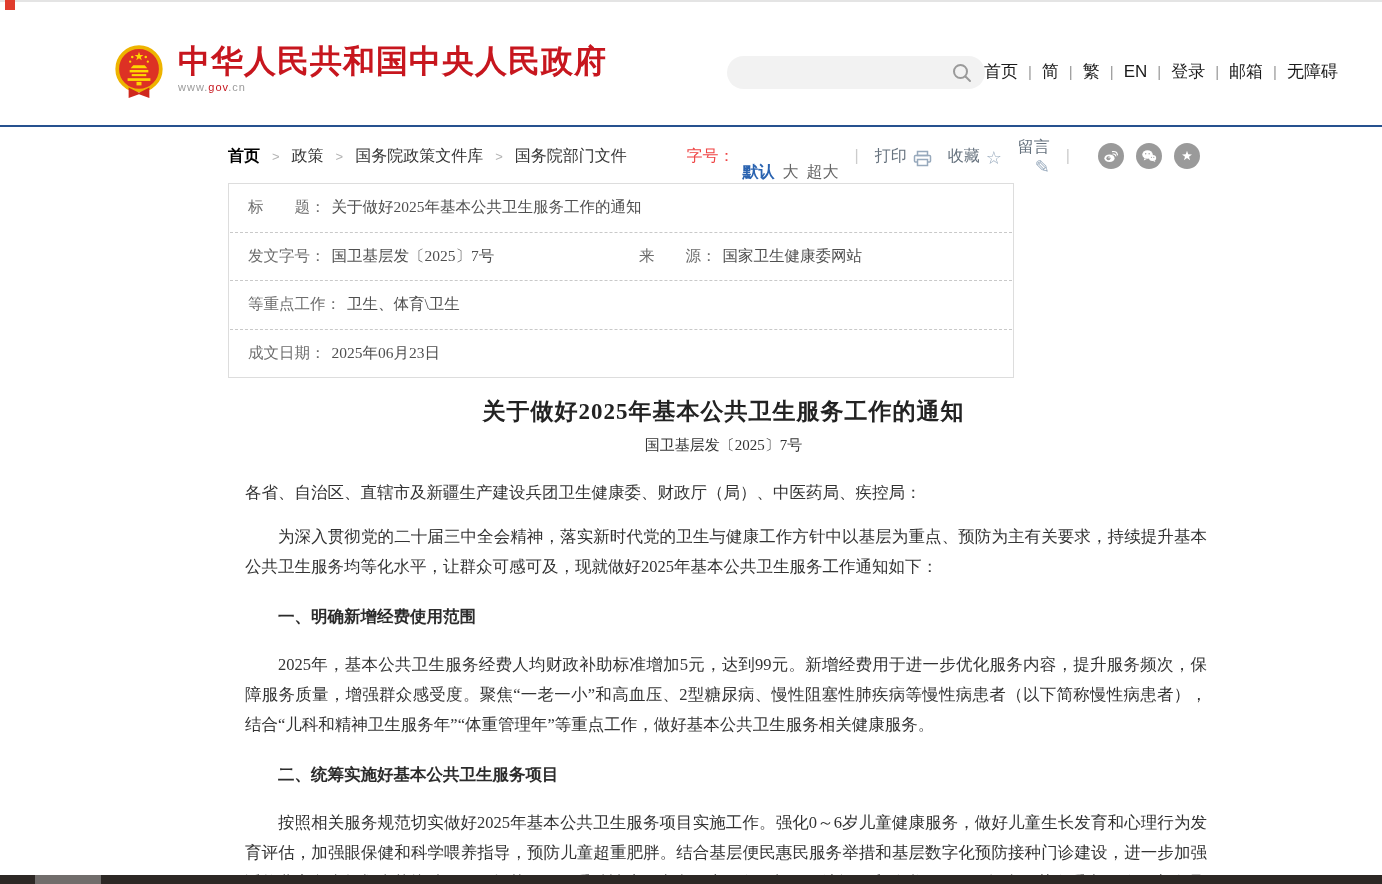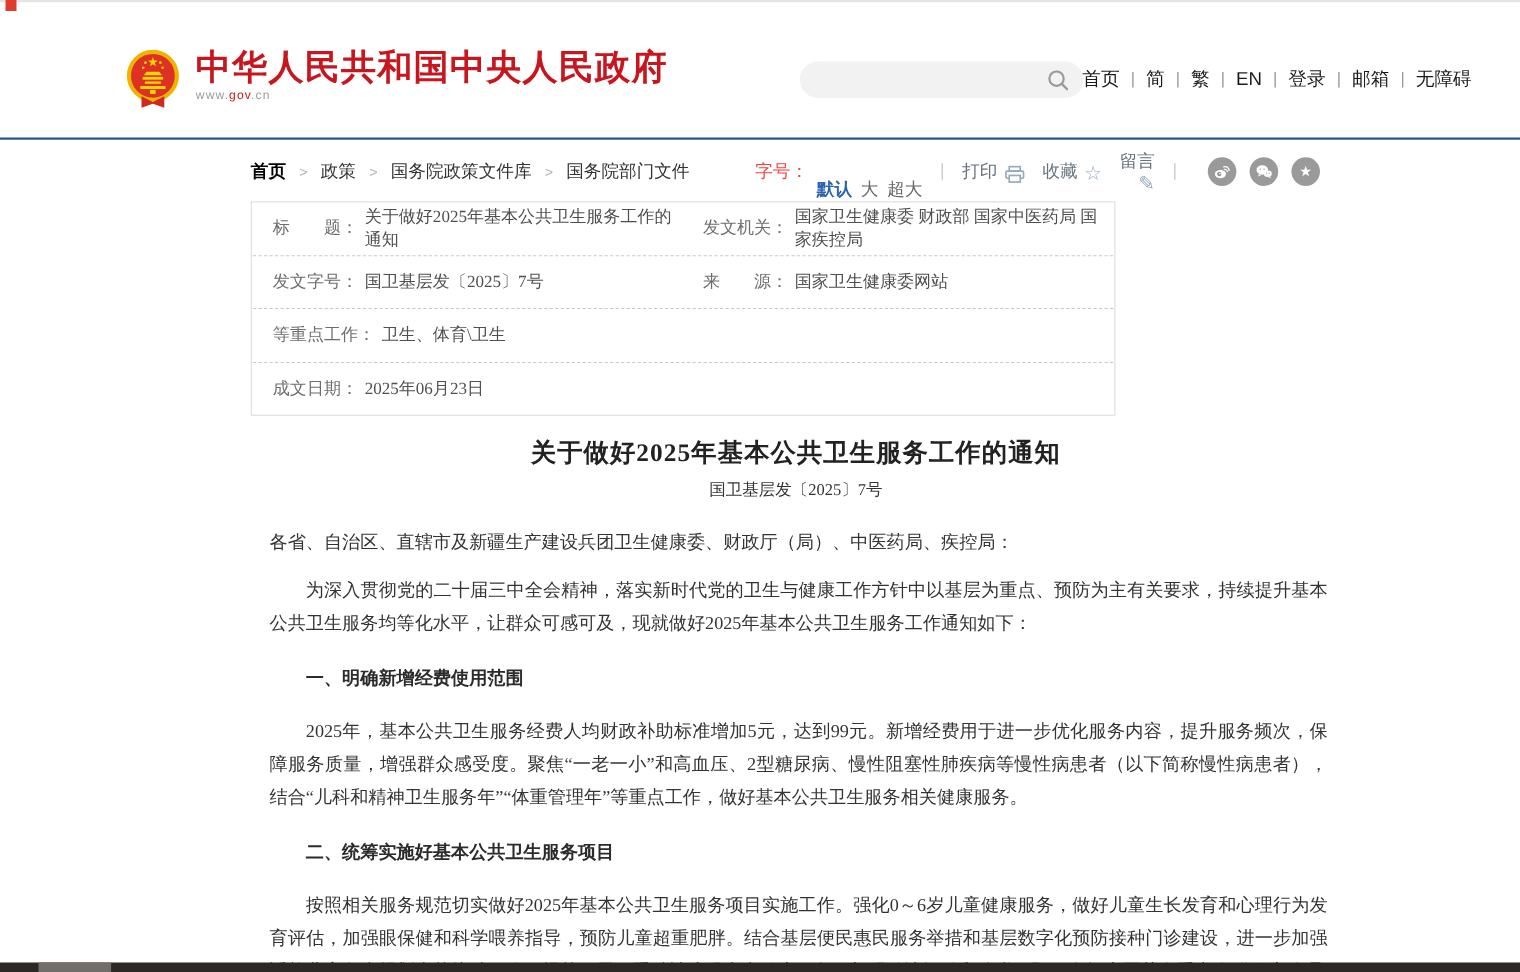--- a/index.html
+++ b/index.html
@@ -189,24 +189,20 @@
       </span>
     </div>
   </div>
 
   <section class="meta-box" id="metaBox">
       <div class="meta-row">
         <div class="meta-cell">
           <span class="m-label">标　　题：</span>
           <span class="m-value">关于做好2025年基本公共卫生服务工作的通知</span>
         </div>
-        <div class="meta-cell">
-          <span class="m-label">发文机关：</span>
-          <span class="m-value">国家卫生健康委 财政部 国家中医药局 国家疾控局</span>
-        </div>
       </div>
       <div class="meta-row">
         <div class="meta-cell">
           <span class="m-label">发文字号：</span>
           <span class="m-value">国卫基层发〔2025〕7号</span>
         </div>
         <div class="meta-cell">
           <span class="m-label">来　　源：</span>
           <span class="m-value">国家卫生健康委网站</span>
         </div>

